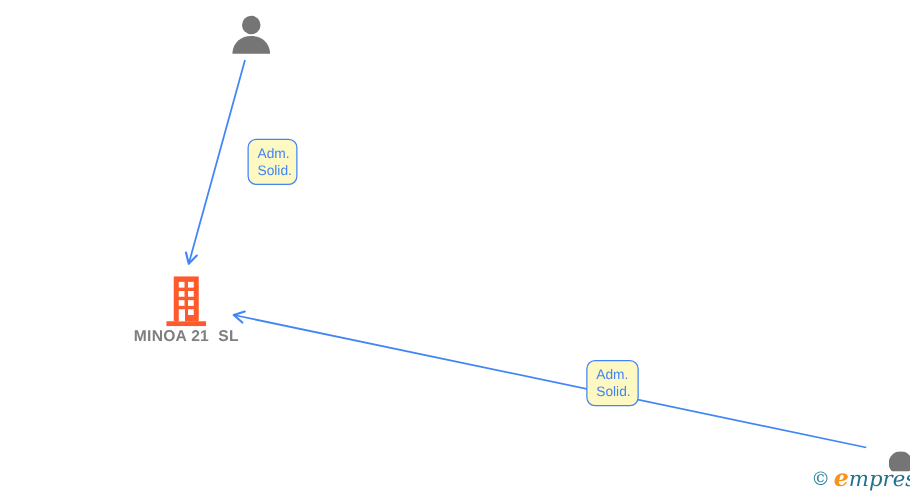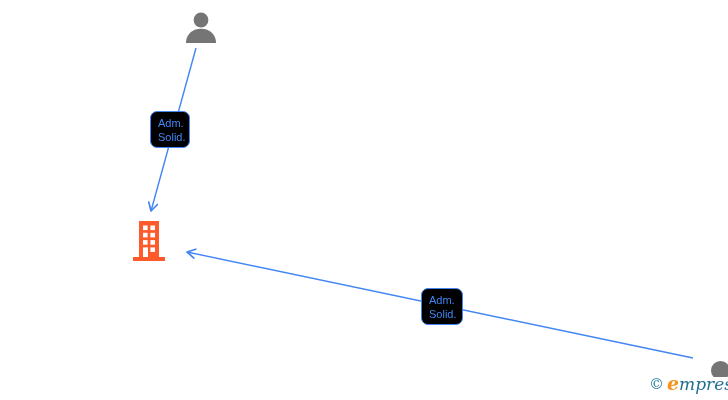--- a/index.html
+++ b/index.html
@@ -18,30 +18,31 @@
     z-index: 1;
   }
   .node {
     position: absolute;
     z-index: 2;
     cursor: pointer;
   }
   .edge-label-box {
     position: absolute;
     z-index: 3;
-    background: #000000;
+    background: #fef9c3;
     border: 1.5px solid #4285F4;
     border-radius: 7px;
     color: #4285F4;
     font-size: 11px;
     line-height: 14px;
     padding: 4px 6px 3px 7px;
     box-sizing: border-box;
     width: 40px;
     height: 37px;
+    margin-left: 48px;
   }
   .edge-label-box .lbl-line { display: block; white-space: nowrap; }
   #edge1-box { left: 150px; top: 111px; }
   #edge2-box { left: 421px; top: 288px; width: 42px; }
   #person-top { left: 184px; top: 12px; width: 34px; height: 32px; }
   #company-node { left: 133px; top: 221px; width: 32px; height: 40px; }
   #company-label {
     position: absolute;
     left: 49px; top: 262px;
     width: 200px;
@@ -115,20 +116,21 @@
       <rect x="17.4" y="4.5" width="4.6" height="4.6" fill="#ffffff"></rect>
       <rect x="10" y="11.8" width="4.6" height="4.6" fill="#ffffff"></rect>
       <rect x="17.4" y="11.8" width="4.6" height="4.6" fill="#ffffff"></rect>
       <rect x="10" y="19.1" width="4.6" height="4.6" fill="#ffffff"></rect>
       <rect x="17.4" y="19.1" width="4.6" height="4.6" fill="#ffffff"></rect>
       <rect x="17.4" y="26.4" width="4.6" height="4.6" fill="#ffffff"></rect>
       <rect x="10" y="26.4" width="5" height="9.6" fill="#ffffff"></rect>
     </svg>
   </div>
 
+  <div id="company-label">MINOA 21  SL</div>
 
   <div class="edge-label-box" id="edge1-box">
     <span class="lbl-line">Adm.</span>
     <span class="lbl-line">Solid.</span>
   </div>
 
   <div class="edge-label-box" id="edge2-box">
     <span class="lbl-line">Adm.</span>
     <span class="lbl-line">Solid.</span>
   </div>

